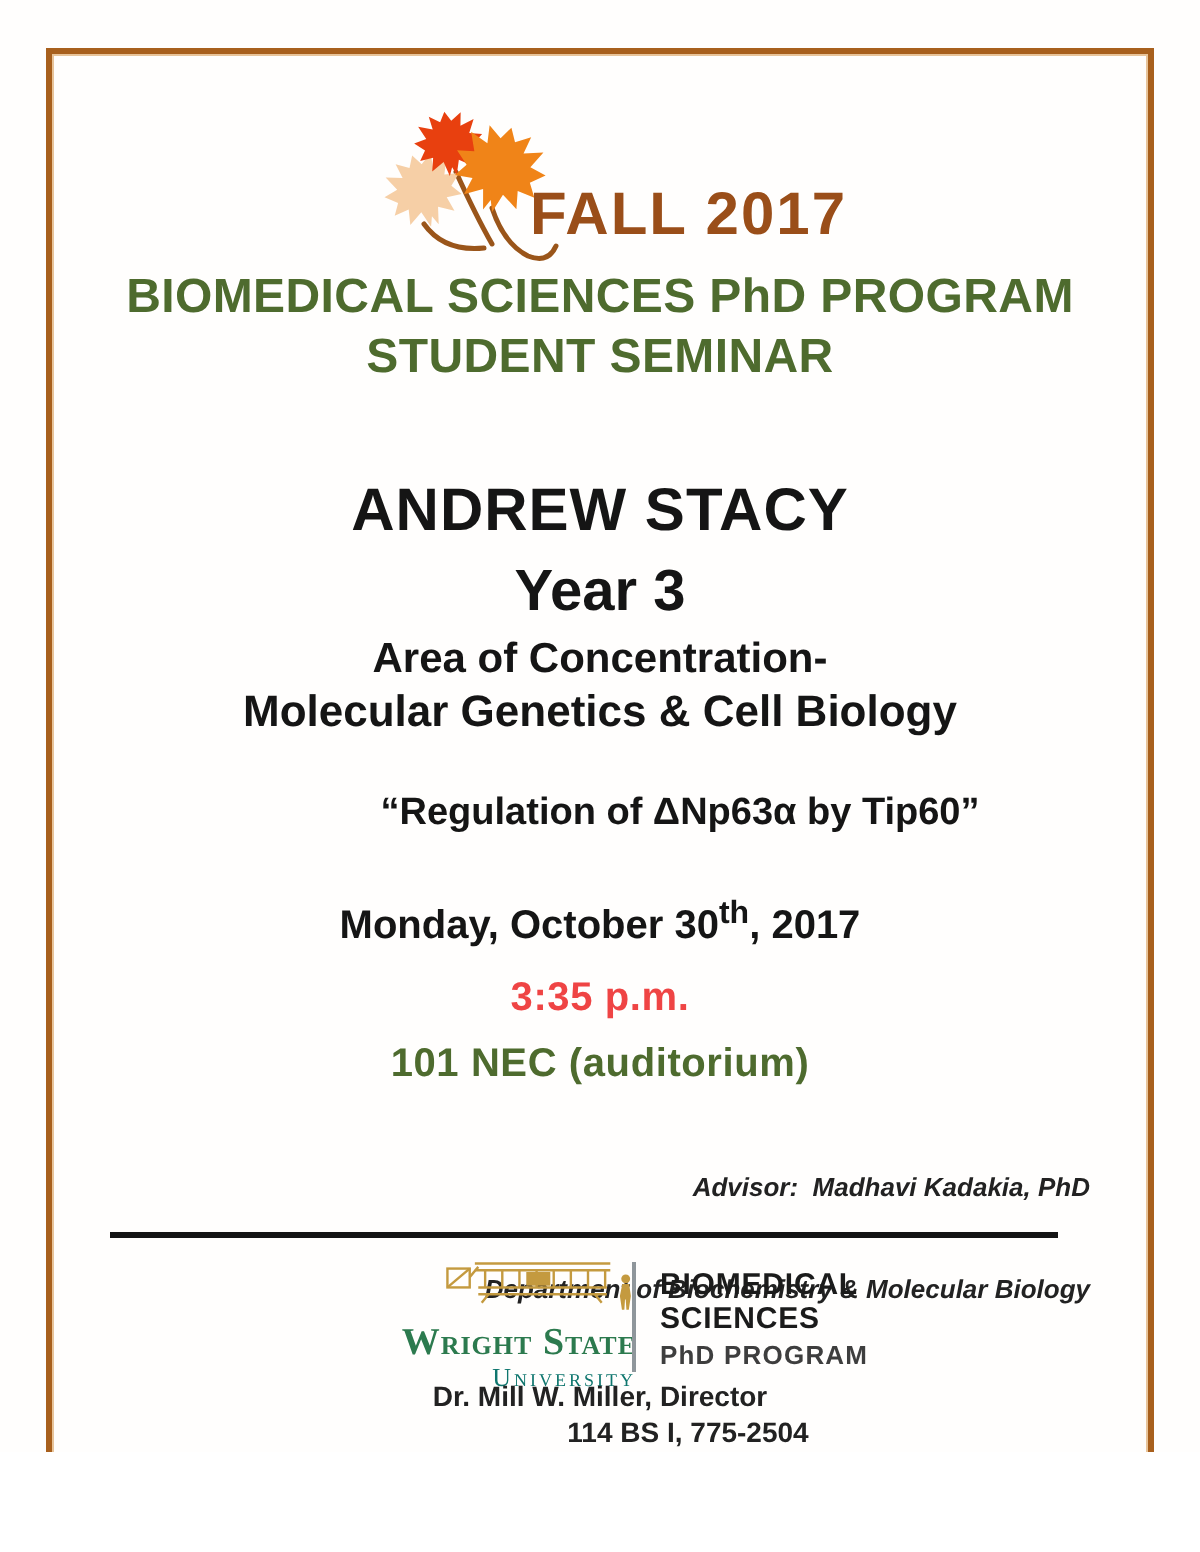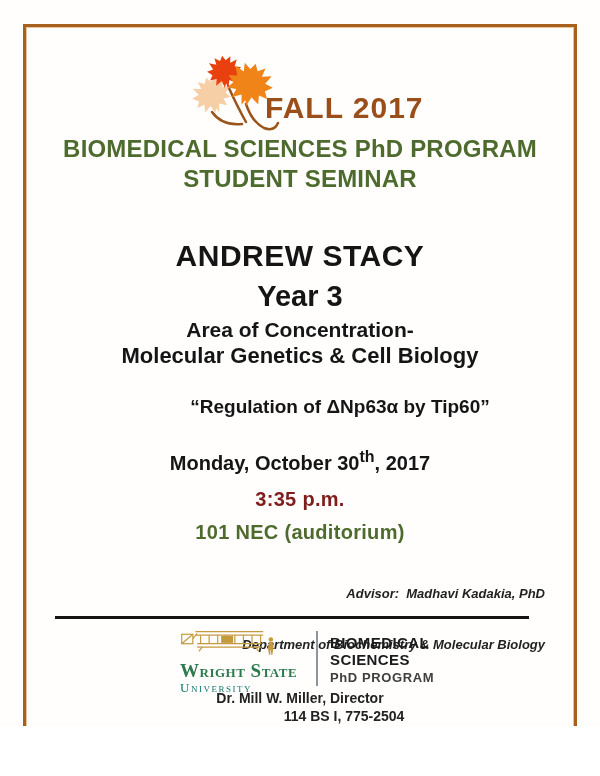--- a/index.html
+++ b/index.html
@@ -25,32 +25,32 @@
 
   .speaker-name { top:239px; font-size:30px; font-weight:bold; letter-spacing:0.5px; color:#151515; }
   .speaker-year { top:280px; font-size:29px; font-weight:bold; color:#151515; }
   .conc-label   { top:318px; font-size:21px; font-weight:bold; color:#151515;text-align:center; }
   .conc-value   { top:343px; font-size:22px; font-weight:bold; color:#151515; }
 
   .talk-title { top:396px; font-size:19px; font-weight:bold; color:#151515;margin-left:40px; }
 
   .event-date { top:452px; font-size:20px; font-weight:bold; color:#151515; }
   .event-date sup { font-size:16px; vertical-align:super; line-height:0; }
-  .event-time { top:488px; font-size:20px; font-weight:bold; color:#7f1d1d; letter-spacing:0.3px; }
+  .event-time { top:488px; font-size:20px; font-weight:bold; color:#ef4444; letter-spacing:0.3px; }
   .event-loc  { top:521px; font-size:20px; font-weight:bold; color:#4e6b2e; letter-spacing:0.3px; }
 
   .advisor-block {
     position:absolute; right:55px; top:551px; text-align:right;
     font-size:13px; font-weight:bold; font-style:italic; line-height:17px;
     color:#222; white-space:pre;
   }
 
   .separator { position:absolute; left:55px; top:616px; width:474px; height:3px; background:#141414; }
 
-  .logo-left { position:absolute; left:180px; top:628px; width:138px; text-align:left; }
+  .logo-left { position:absolute; left:180px; top:628px; width:138px; text-align:right; }
   .wsu-name {
     font-family:"Liberation Serif","DejaVu Serif",serif; font-variant:small-caps;
     font-weight:600; font-size:19px; line-height:20px; color:#2c7a4e; letter-spacing:0.5px;
     margin-top:1px;
   }
   .wsu-univ {
     font-family:"Liberation Serif","DejaVu Serif",serif; font-variant:small-caps;
     font-weight:400; font-size:13px; line-height:14px; color:#0f766e; letter-spacing:1.5px;
   }
   .logo-divider { position:absolute; left:316px; top:631px; width:2px; height:55px; background:#8f969b; }

